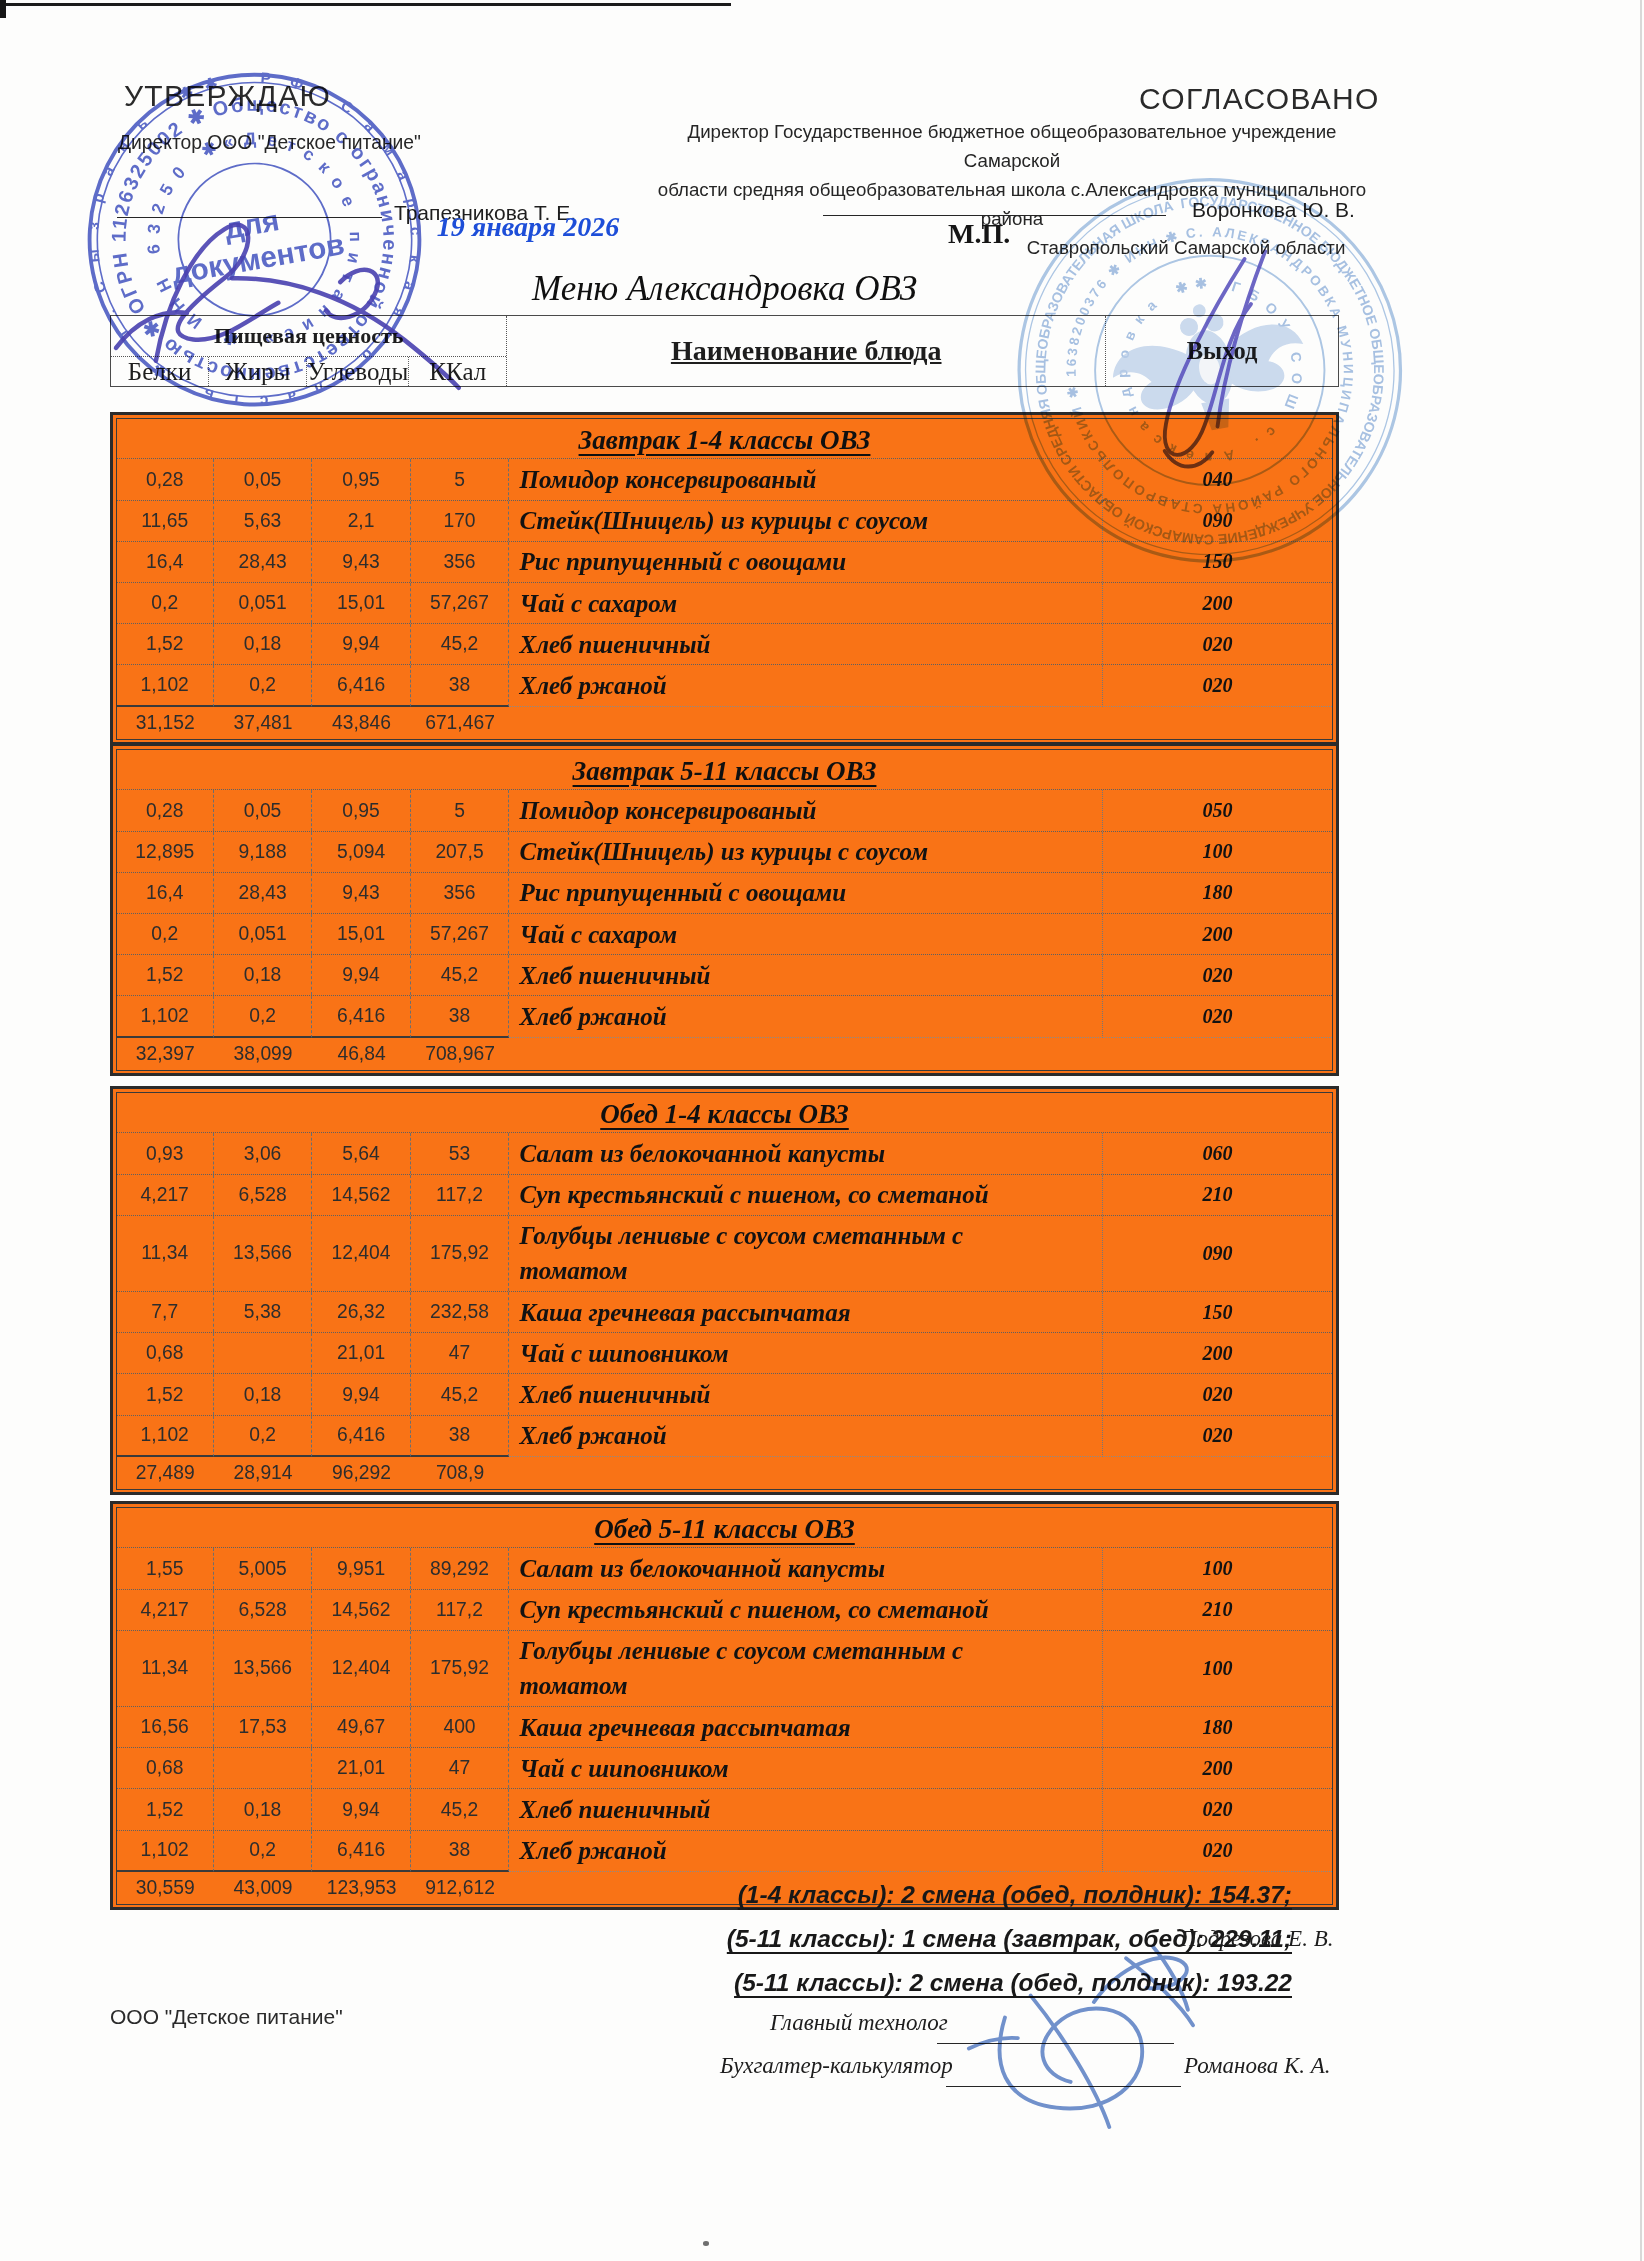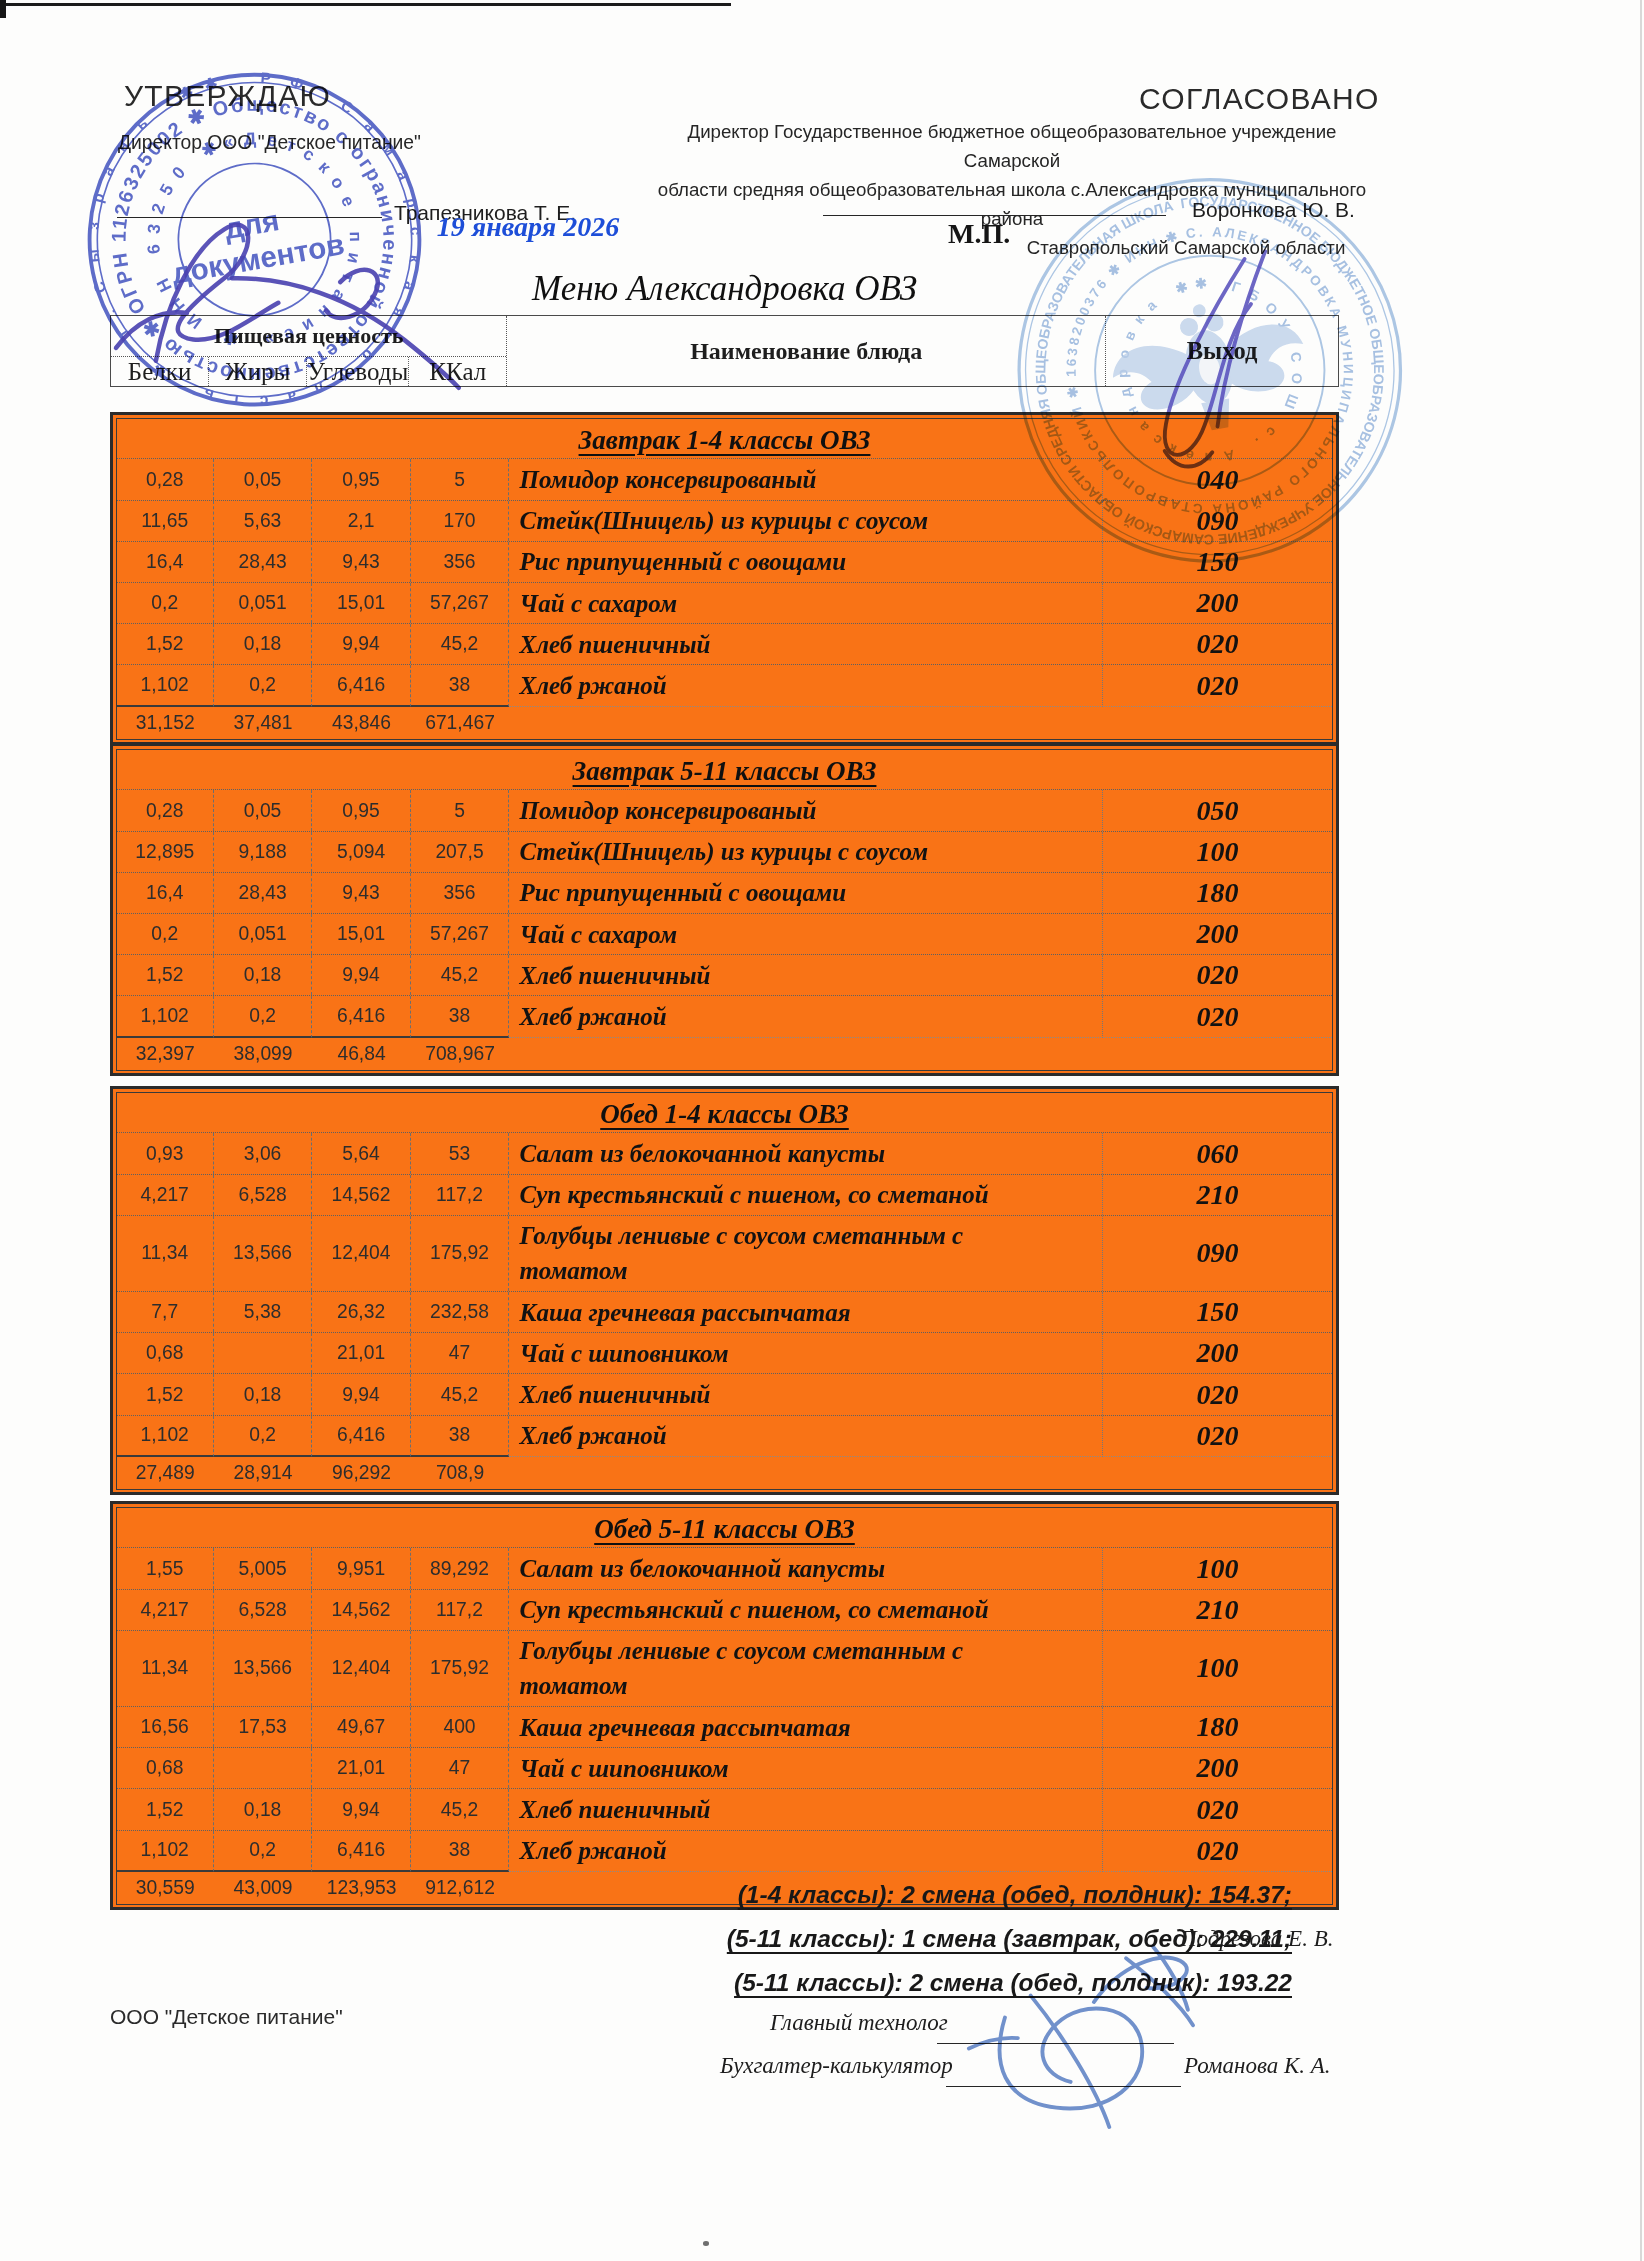--- a/index.html
+++ b/index.html
@@ -31,42 +31,42 @@
   
   .htable{left:110px;top:315px;width:1229px;height:72px;border:1.9px solid #4a4a4a;box-sizing:border-box;display:flex;}
   .ht-left{width:32.3%;display:flex;flex-direction:column;border-right:1.9px dotted #555;box-sizing:border-box;}
   .ht-group{height:41px;display:flex;align-items:center;justify-content:center;
     font-family:"Liberation Serif",serif;font-weight:bold;font-size:22px;border-bottom:1.9px dotted #555;box-sizing:border-box;}
   .ht-cols{flex:1;display:flex;}
   .ht-col{flex:1;display:flex;align-items:center;justify-content:center;
     font-family:"Liberation Serif",serif;font-size:25px;border-right:1.9px dotted #666;box-sizing:border-box;}
   .ht-col:last-child{border-right:none;}
   .ht-dish{width:48.8%;display:flex;align-items:center;justify-content:center;
-    font-family:"Liberation Serif",serif;font-weight:bold;font-size:24px;border-right:1.9px dotted #555;box-sizing:border-box;}
+    font-family:"Liberation Serif",serif;font-weight:bold;font-size:28px;border-right:1.9px dotted #555;box-sizing:border-box;text-decoration:underline;}
   .ht-out{width:18.9%;display:flex;align-items:center;justify-content:center;
     font-family:"Liberation Serif",serif;font-weight:bold;font-size:24.5px;box-sizing:border-box;}
 
   
   .mtable{left:110px;width:1229px;border:3.9px solid #2b2b2b;background:#f97316;box-sizing:border-box;}
   .mt-inner{border:1.3px solid #3a3a3a;margin:2.6px;}
   .mtitle{min-height:36px;display:flex;align-items:center;justify-content:center;padding-top:3.9px;
     font-family:"Liberation Serif",serif;font-weight:bold;font-style:italic;font-size:27px;color:#101010;}
   .mtitle span{text-decoration:underline;text-decoration-thickness:1.9px;text-underline-offset:4.5px;}
   .mrow{display:flex;min-height:38px;border-top:1.9px dotted #606060;align-items:stretch;box-sizing:border-box;}
   .cell{box-sizing:border-box;display:flex;align-items:center;}
   .c-num{justify-content:center;font-size:19.3px;color:#2d2d2d;}
   .c1{width:8%;border-right:1.9px dashed #6e6e6e;}
   .c2{width:8.1%;border-right:1.9px dashed #6e6e6e;}
   .c3{width:8.1%;border-right:1.9px dashed #6e6e6e;}
   .c4{width:8.1%;border-right:1.9px dashed #6e6e6e;}
   .c-dish{width:48.8%;border-right:1.9px dotted #777;padding:2.6px 3.9px 2.6px 10.3px;
     font-family:"Liberation Serif",serif;font-weight:bold;font-style:italic;font-size:25px;color:#121212;
     white-space:pre-line;line-height:35px;}
   .c-out{width:18.9%;justify-content:center;
-    font-family:"Liberation Serif",serif;font-weight:bold;font-style:italic;font-size:28px;color:#121212;}
+    font-family:"Liberation Serif",serif;font-weight:bold;font-style:italic;font-size:20px;color:#121212;}
   .mrow.last .c1,.mrow.last .c2,.mrow.last .c3,.mrow.last .c4{border-bottom:2.6px solid #3a3a3a;}
   .mrow.last .c-dish,.mrow.last .c-out{border-bottom:1.9px dotted #8a8a8a;}
   .mtotals{display:flex;min-height:32px;align-items:center;}
   .mtotals .c-num{border-right:none;font-size:19.3px;}
   .mtotals .c-dish,.mtotals .c-out{border:none;}
 
   
   .costs{right:352px;top:1881px;text-align:right;font-weight:bold;font-style:italic;font-size:24.5px;color:#181818;}
   .costs div{margin-bottom:16px;text-decoration:underline;text-decoration-thickness:1.9px;text-underline-offset:5.2px;}
   .org-name{left:110px;top:2005px;font-size:21px;color:#2b2b2b;}

